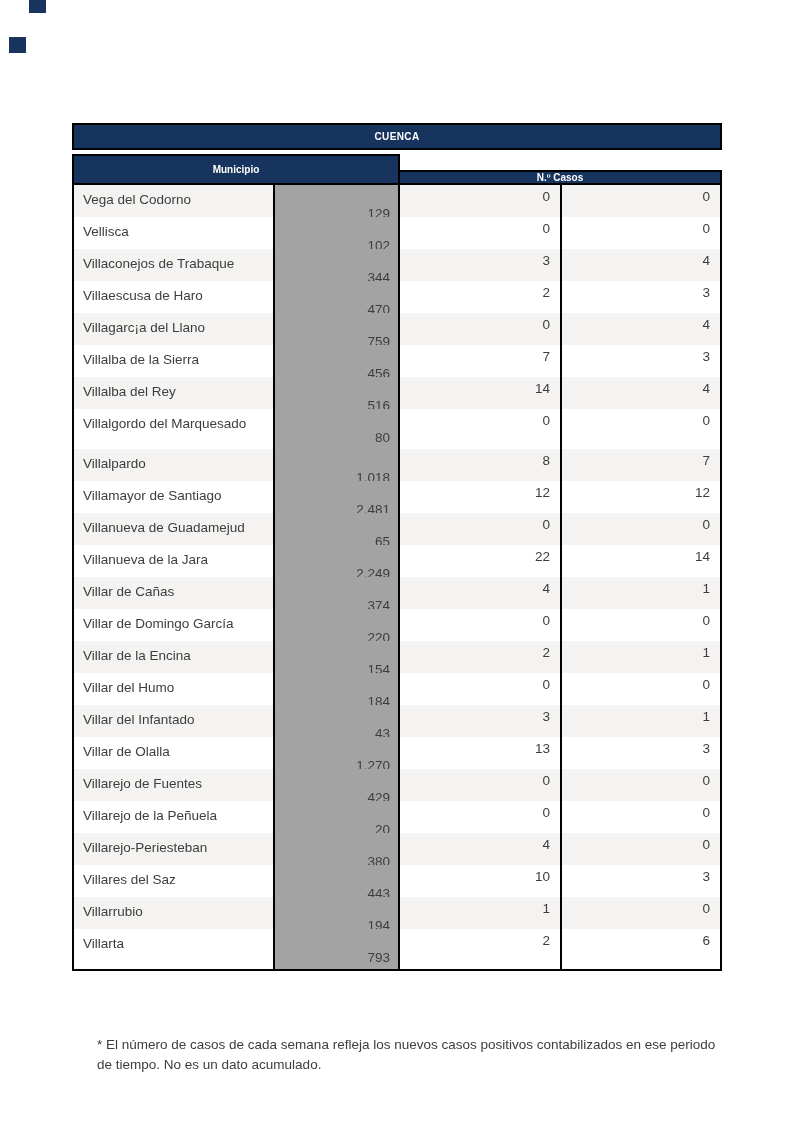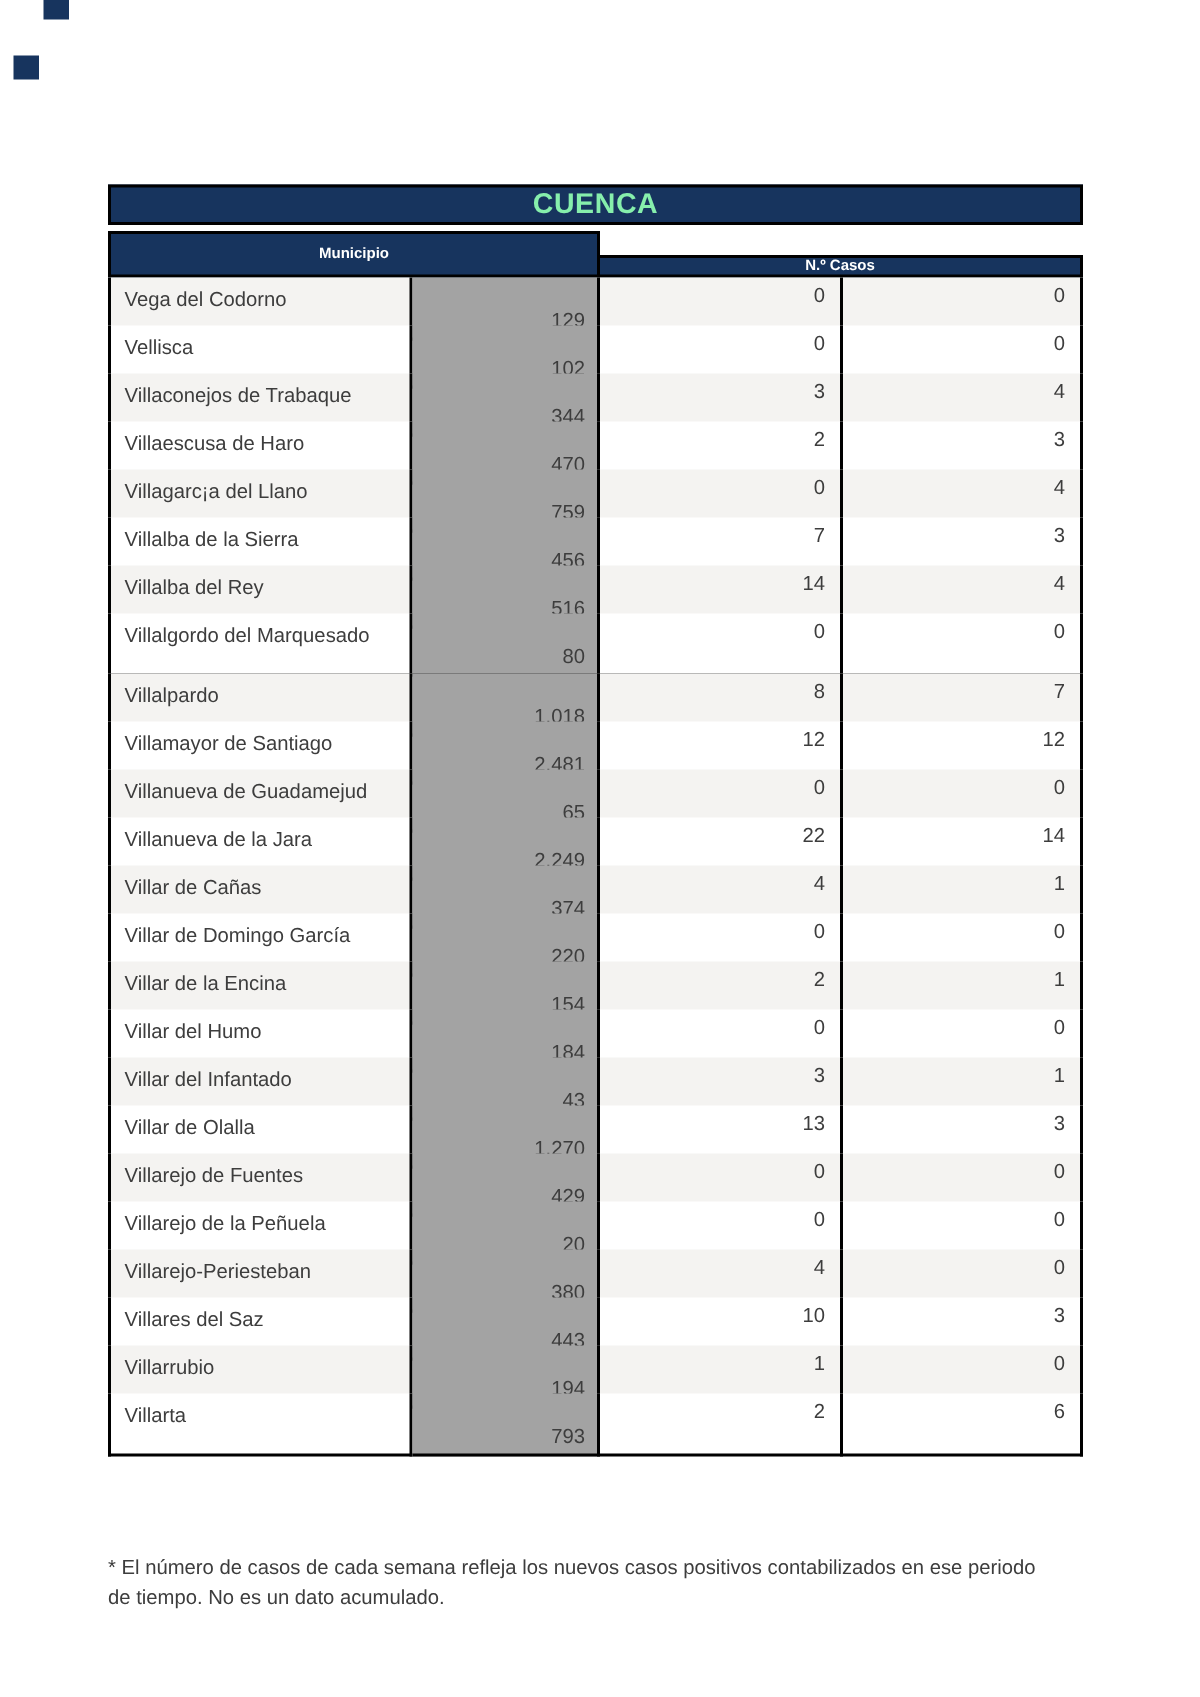--- a/index.html
+++ b/index.html
@@ -12,21 +12,21 @@
     overflow:hidden;
   }
   .corner-sq { position:absolute; background:#17345e; }
   .corner-sq.one { left:29px; top:0;   width:17px; height:13px; }
   .corner-sq.two { left:9px;  top:37px; width:17px; height:16px; }
 
   .tablewrap { position:absolute; left:72px; top:123px; width:650px; }
 
   .title-row {
     height:27px; background:#17345e; border:2px solid #000;
-    color:#86efac; font-weight:bold; font-size:19px; letter-spacing:.4px;
+    color:#ffffff; font-weight:bold; font-size:10px; letter-spacing:.4px;
     display:flex; align-items:center; justify-content:center;
   }
   .hgap { height:4px; background:transparent; }
 
   .group-row { display:grid; grid-template-columns:328px 322px; height:27px; }
   .group-cell {
     background:#17345e; color:#fff; font-weight:bold; font-size:10px;
     display:flex; align-items:center; justify-content:center;
     border:2px solid #000;
   }
@@ -60,21 +60,21 @@
   .trow .tcell.hab { background:#a3a3a3; }
   .tcell.casos {
     justify-content:flex-end; align-items:flex-start;
     padding:4px 10px 0 4px;
   }
 
   .footnote {
     position:absolute; left:72px; top:1035px; width:680px;
     font-size:13.5px; line-height:20px; color:#3d3d3d;
   }
-  .footnote span { display:block; }
+  .footnote span { display:block;margin-left:25px; }
 </style>
 </head>
 <body>
 
 <div class="corner-sq one"></div>
 <div class="corner-sq two"></div>
 
 <div class="tablewrap">
 
   <div class="title-row">CUENCA</div>

